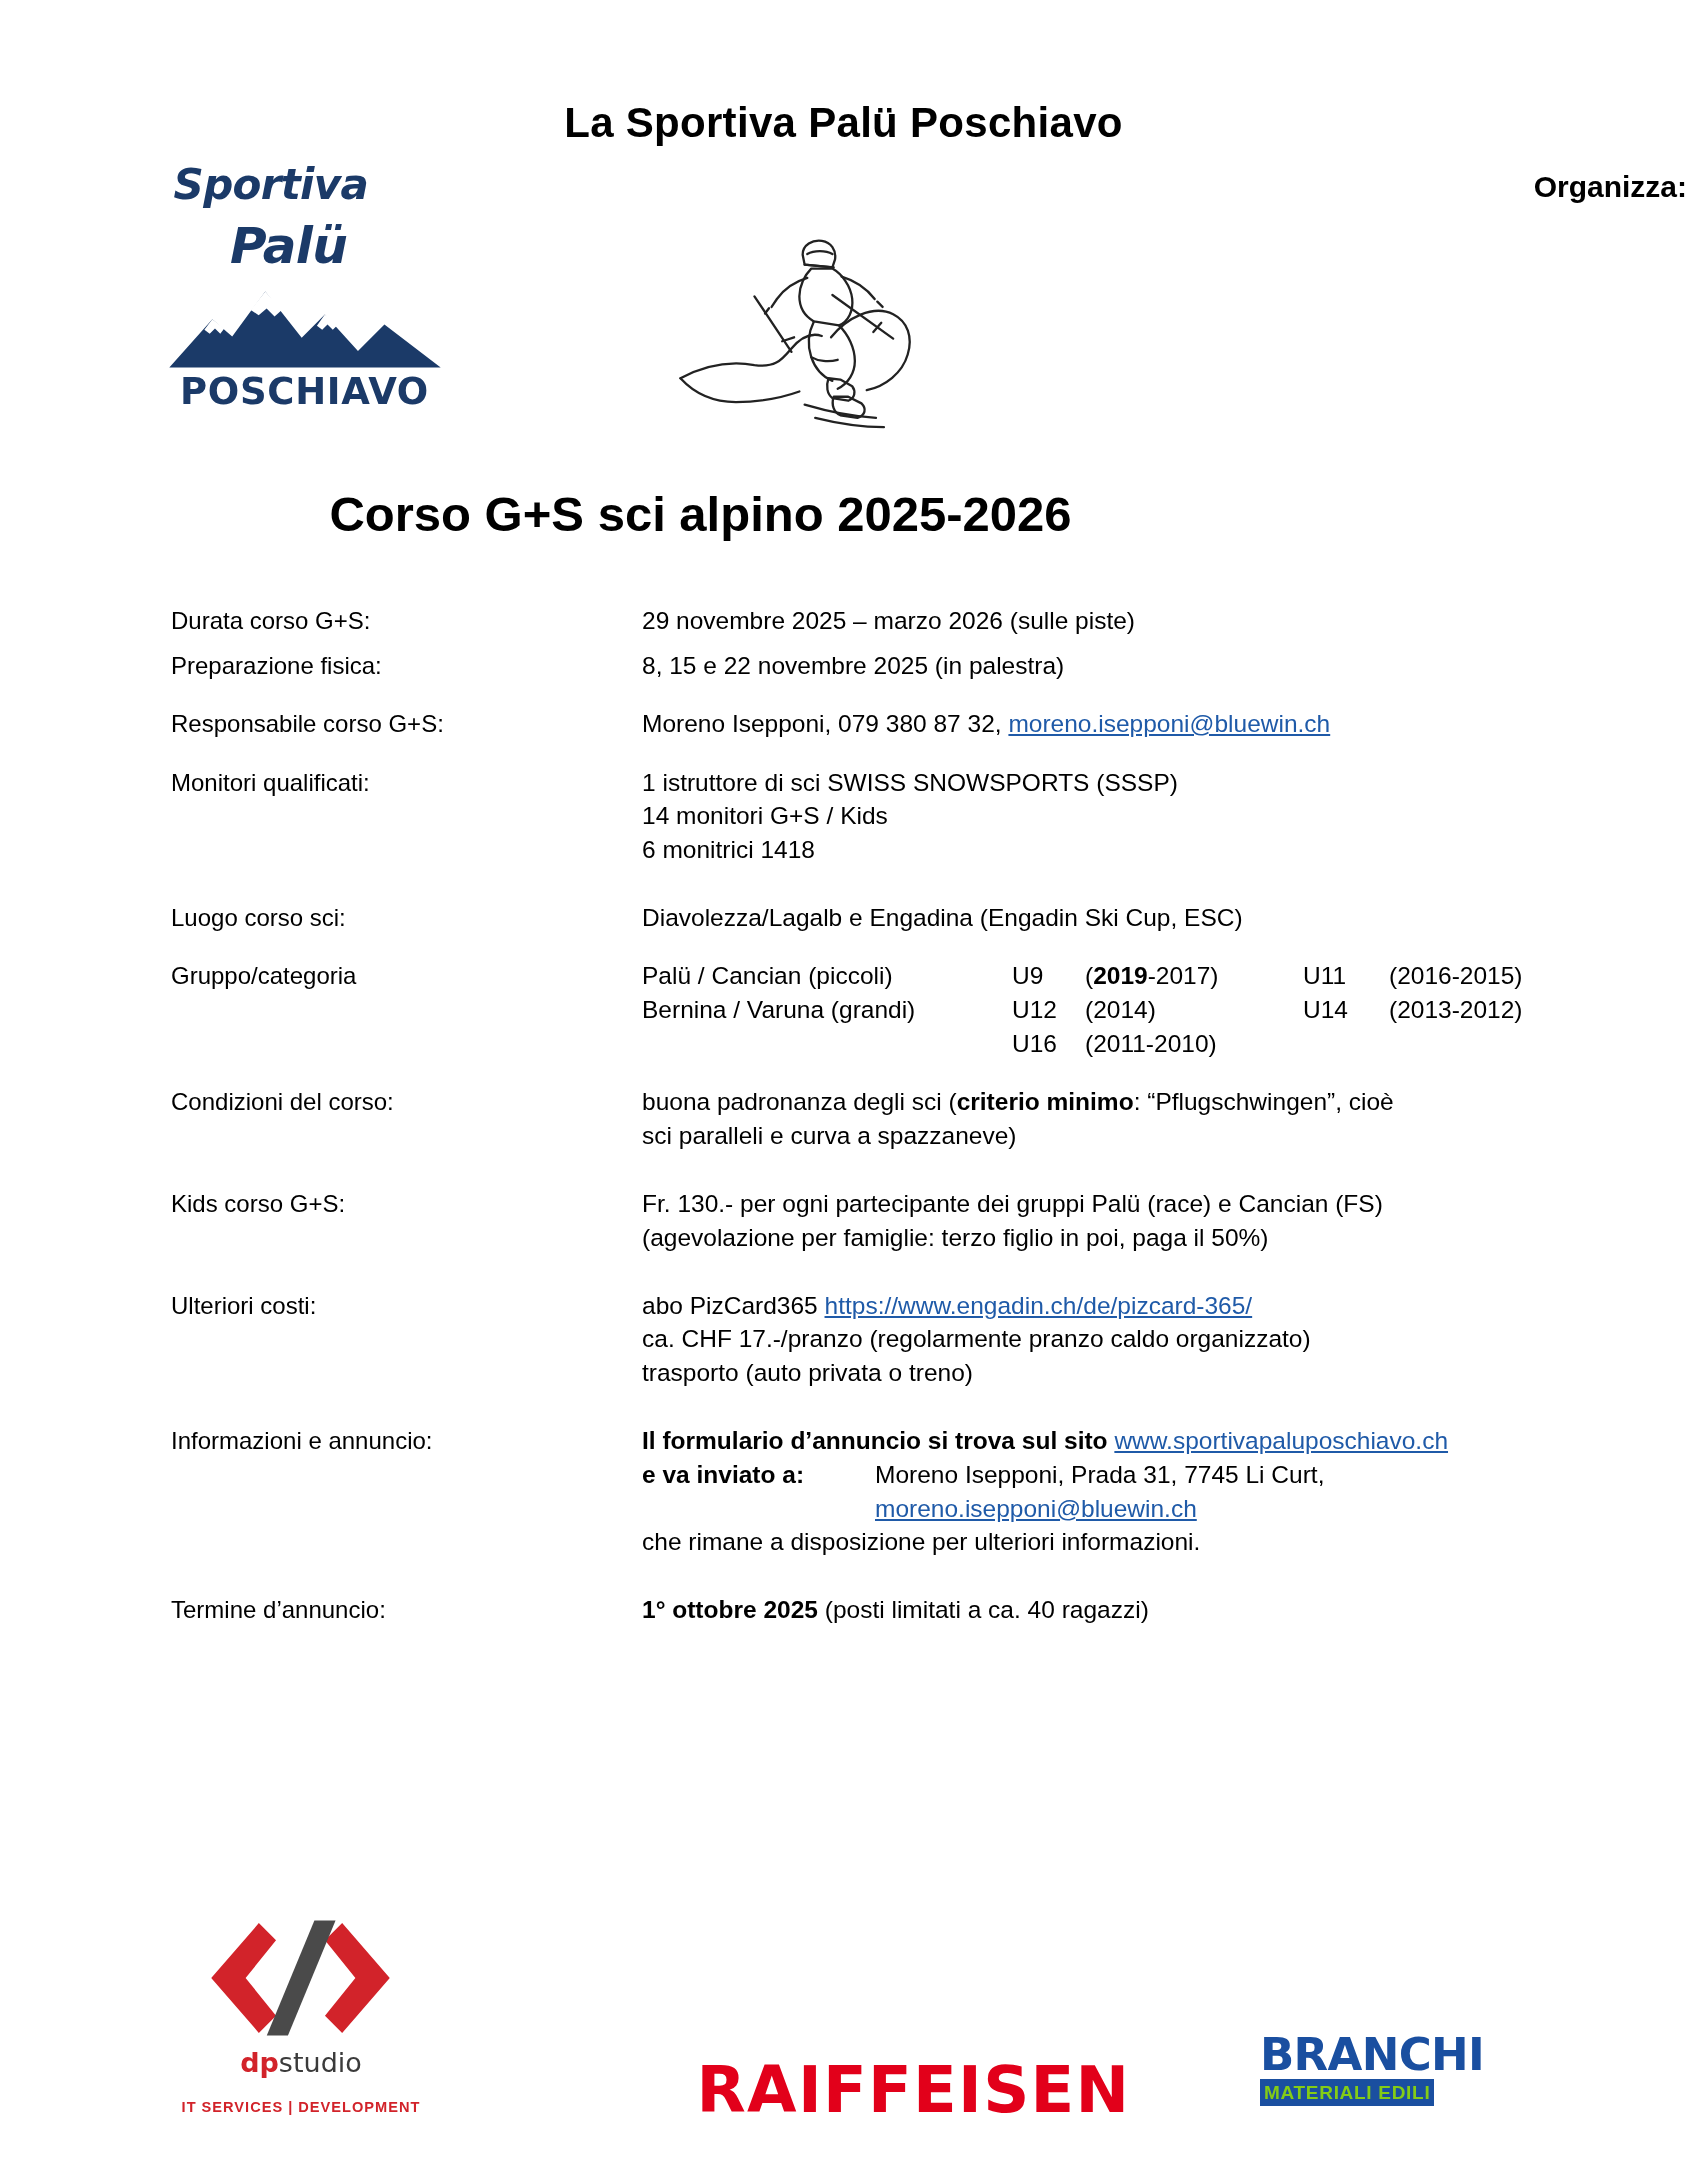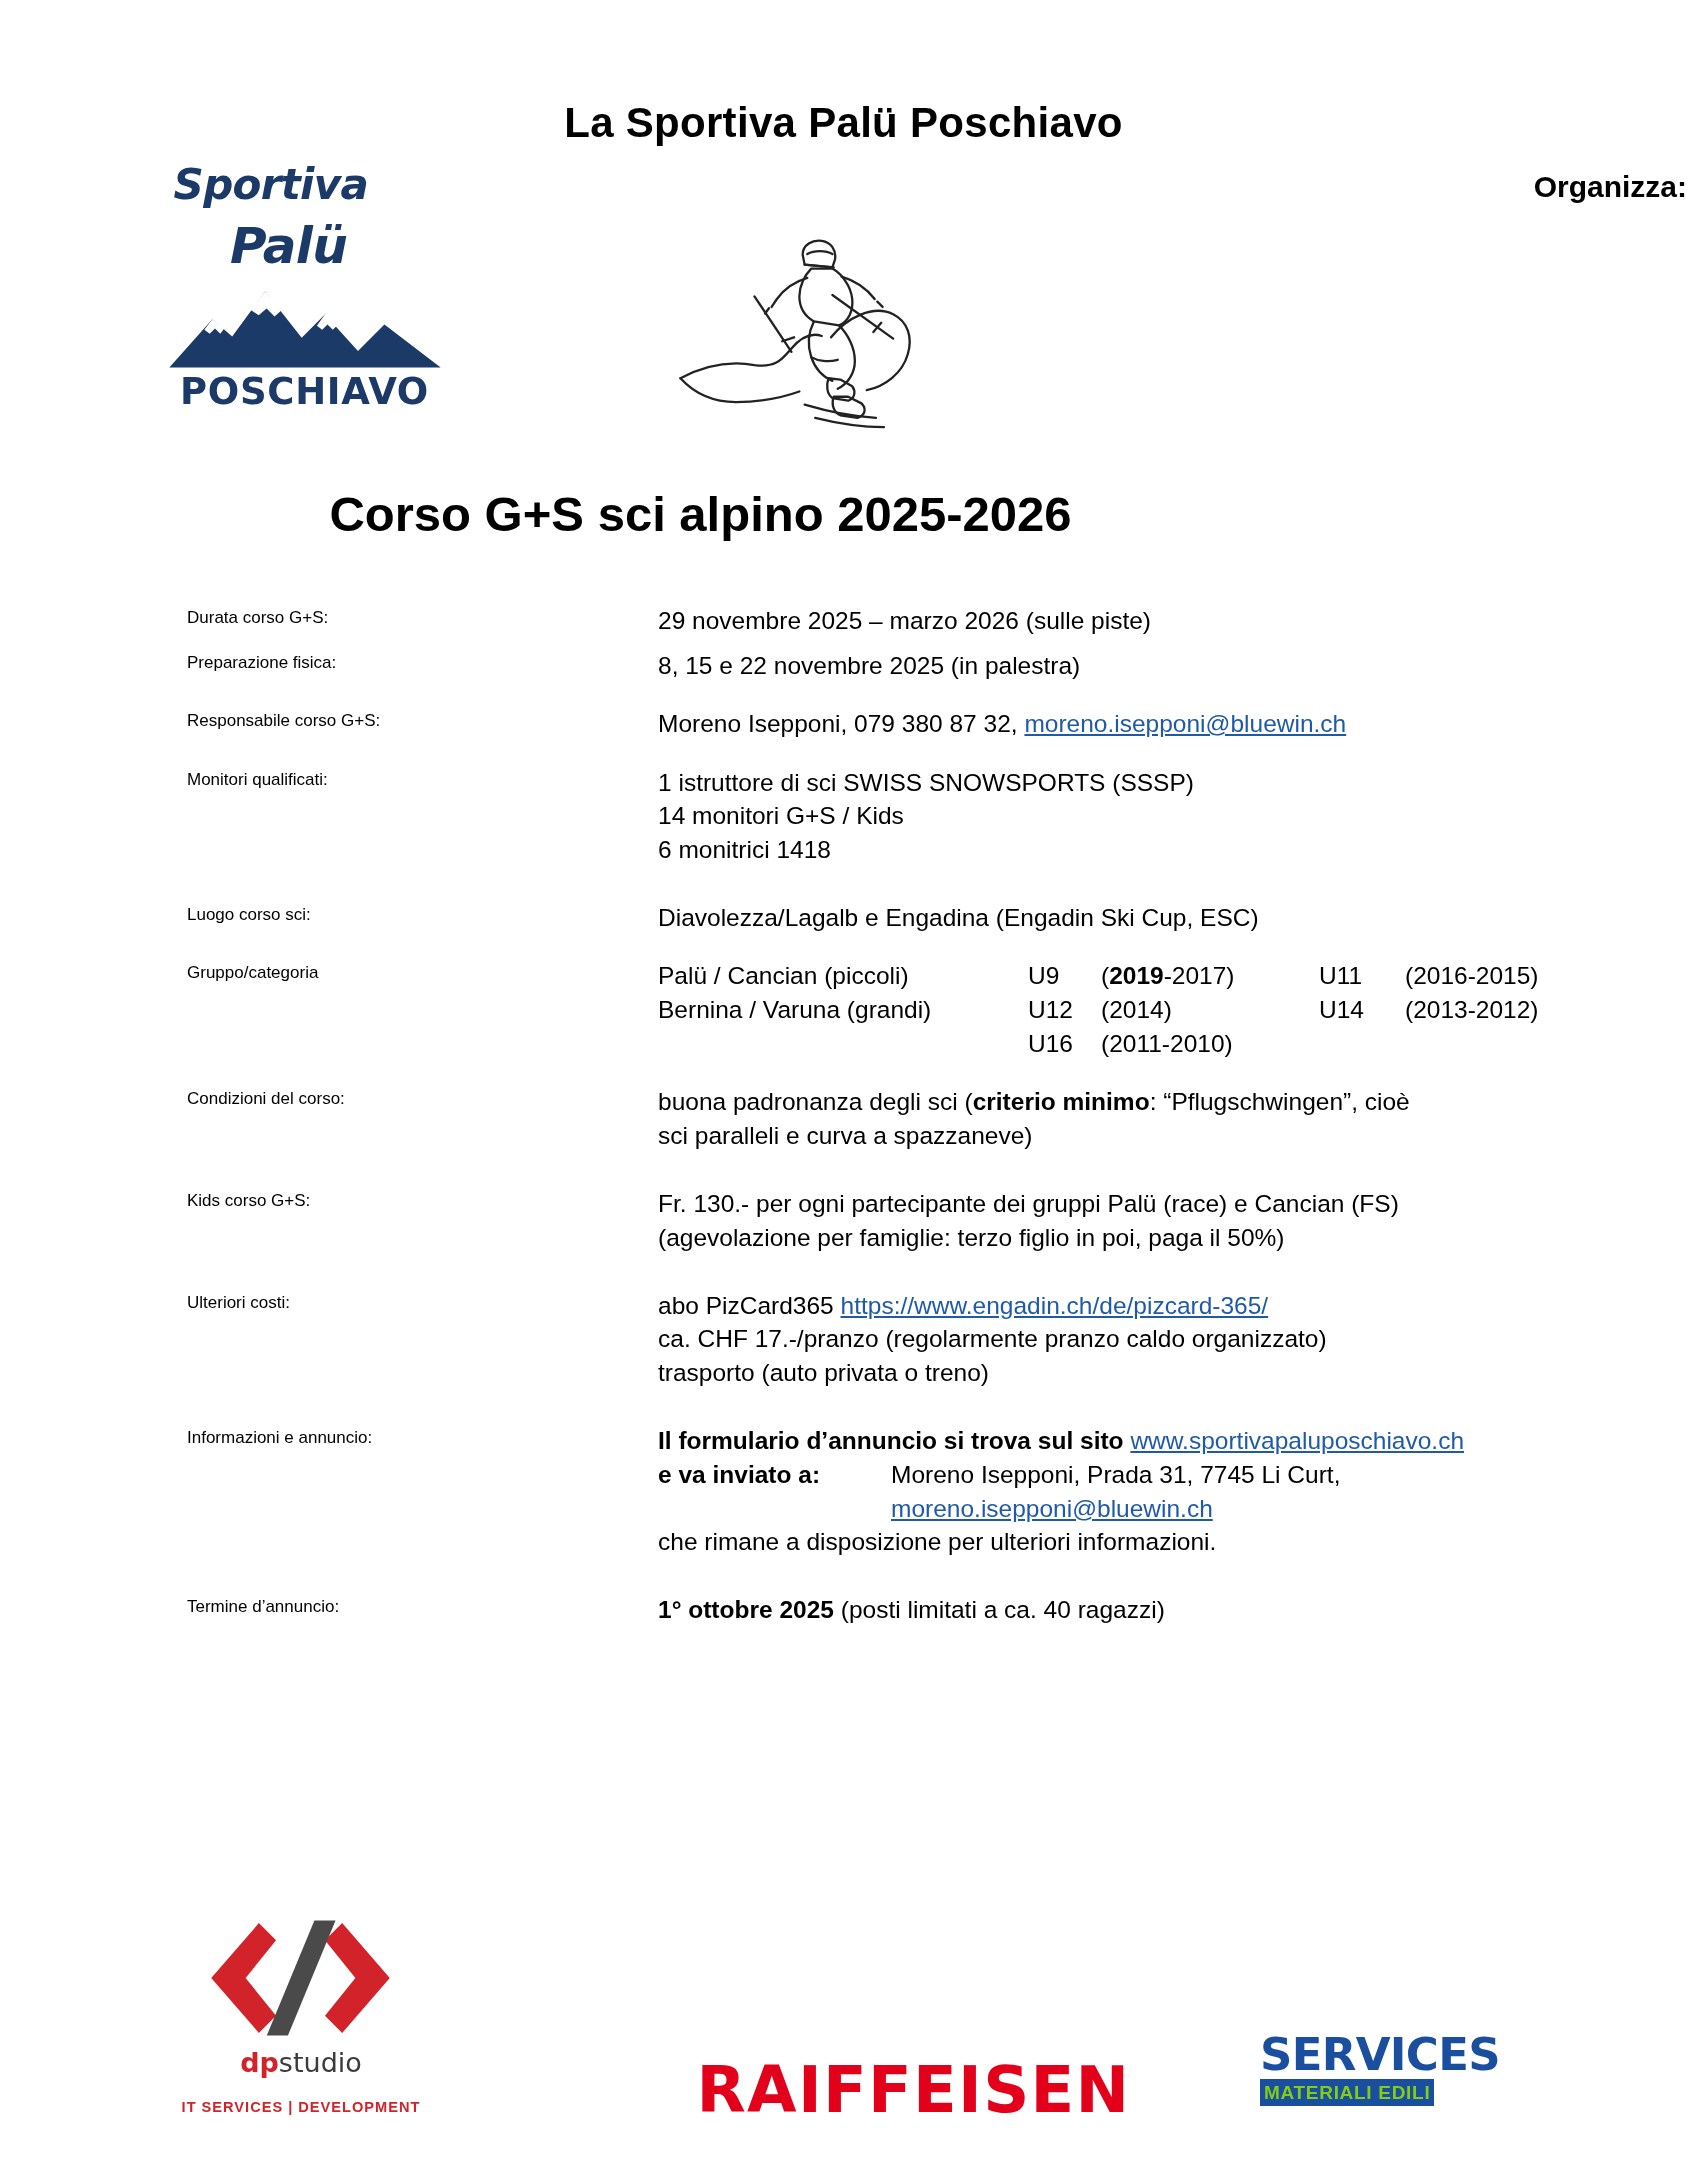--- a/index.html
+++ b/index.html
@@ -117,22 +117,21 @@
     font-size: 24.5px;
     line-height: 1.0;
   }
   .row {
     display: flex;
     align-items: flex-start;
   }
   .row .lbl {
     width: 471px;
     flex: 0 0 471px;
-    font-size: 17px;
-    margin-left: 16px;
+    font-size: 24px;
   }
   .row .val {
     flex: 1;
     font-size: 24.5px;
   }
   .ln { margin-bottom: 9.3px; }
   .gap-sm { height: 20px; }
   .gap-md { height: 34px; }
 
   b { font-weight: bold; }
@@ -420,18 +419,18 @@
       <path d="M218 12 L290 95 L218 178 L192 152 L238 95 L192 38 Z" fill="#d2232a"></path>
       <path d="M176 8 L208 8 L136 182 L104 182 Z" fill="#4a4a4a"></path>
     </svg>
     <div class="dp-text"><span class="red">dp</span><span class="dark">studio</span></div>
     <div class="dp-sub">IT SERVICES | DEVELOPMENT</div>
   </div>
 
   <div class="logo-raiffeisen">RAIFFEISEN</div>
 
   <div class="logo-branchi">
-    <div class="b1">SERVICES</div>
+    <div class="b1">BRANCHI</div>
     <div class="b2">MATERIALI EDILI</div>
   </div>
 
 </div>
 
 
 </body></html>

